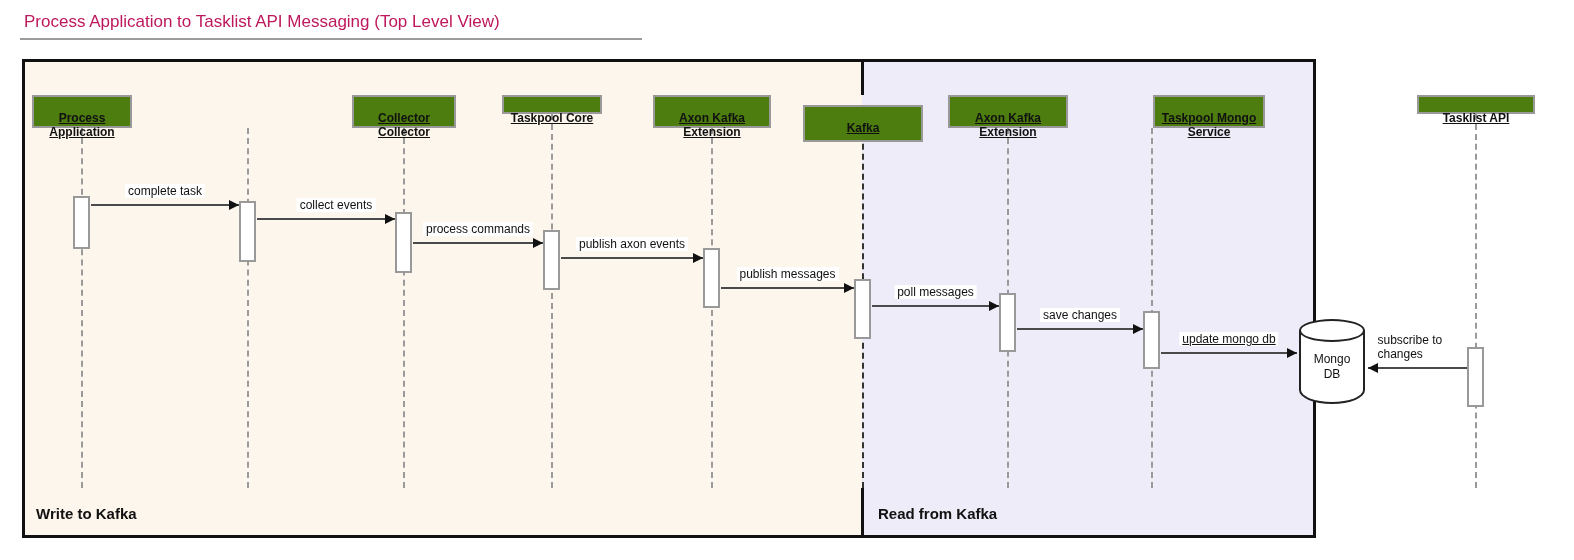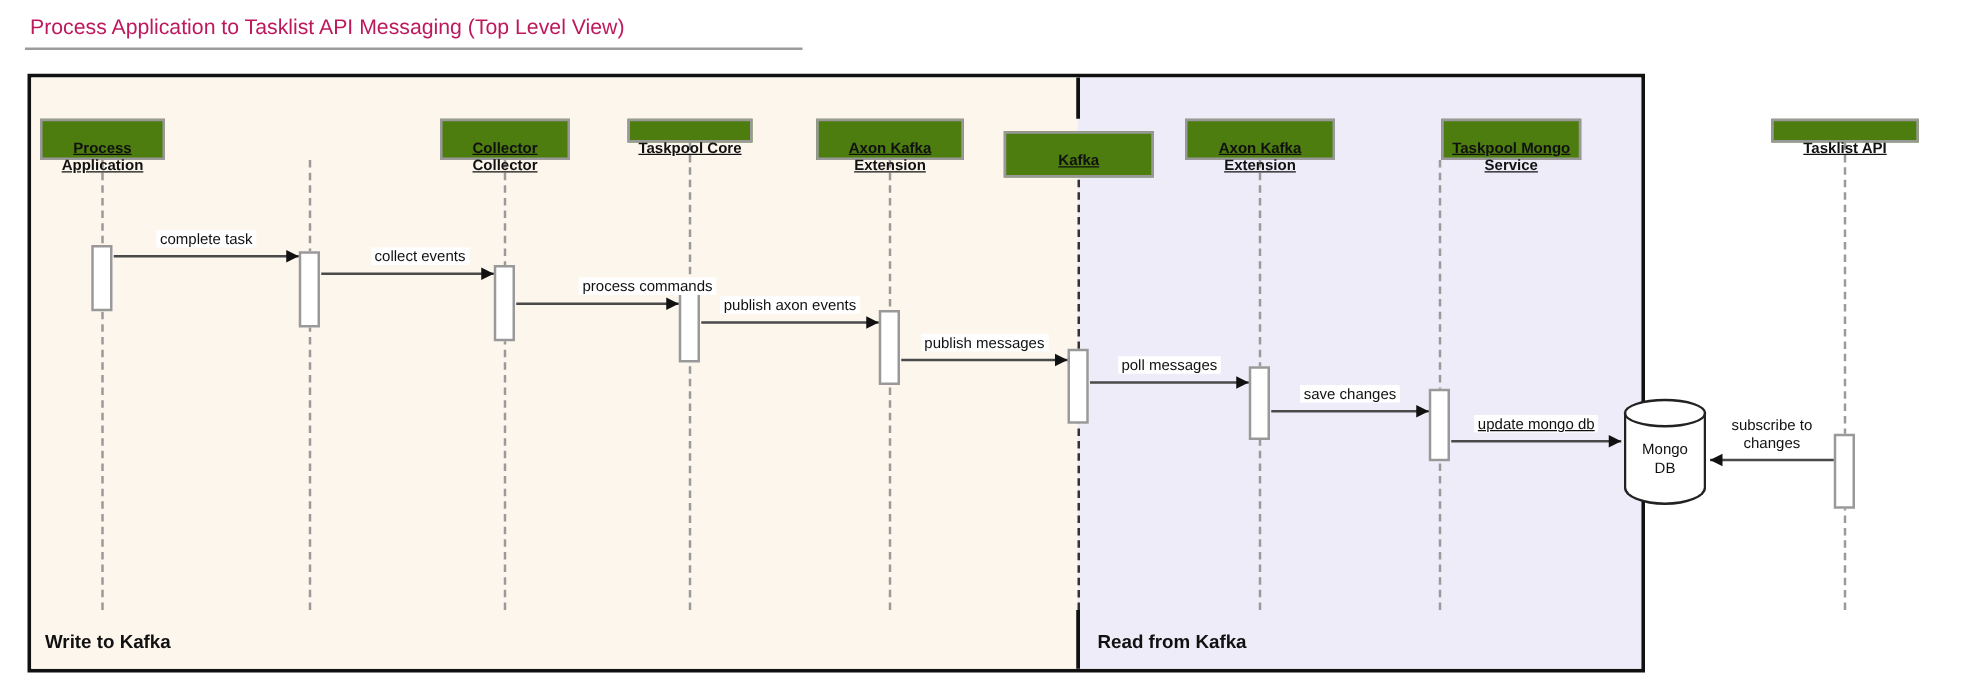--- a/index.html
+++ b/index.html
@@ -38,21 +38,21 @@
   }
   .activation{
     position:absolute;background:#fff;border:2px solid #999;box-sizing:border-box;z-index:3;
   }
   .lifeline{position:absolute;width:0;z-index:2;}
   .msg-line{position:absolute;height:0;border-top:2px solid #4a4a4a;z-index:4;}
   .msg-head{position:absolute;width:0;height:0;z-index:4;}
   .mlabel{
     position:absolute;transform:translate(-50%,-100%);background:#ffffff;
     font-size:12px;line-height:14px;padding:0 3px;white-space:nowrap;
-    text-align:center;z-index:4;
+    z-index:4;
   }
   .divider-seg{position:absolute;width:3px;background:#111;z-index:2;}
   .mongo{position:absolute;left:1299px;top:319px;width:66px;height:85px;z-index:4;}
   .mongo-body{
     position:absolute;left:0;top:11px;width:66px;height:74px;background:#fff;
     border:2px solid #222;border-top:none;
     border-radius:0 0 33px 33px / 0 0 14px 14px;box-sizing:border-box;
   }
   .mongo-top{
     position:absolute;left:0;top:0;width:66px;height:23px;background:#fff;
@@ -127,21 +127,21 @@
       <div class="pline">Tasklist API</div>
     </div>
     <div class="msg-line" style="position: absolute; left: 91px; top: 204px; width: 148px;"></div>
     <div class="msg-head" style="position: absolute; top: 200px; border-top: 5px solid transparent; border-bottom: 5px solid transparent; left: 229px; border-left: 10px solid rgb(17, 17, 17);"></div>
     <div class="mlabel" style="position: absolute; left: 165px; top: 198px;">complete task</div>
     <div class="msg-line" style="position: absolute; left: 257px; top: 218px; width: 138px;"></div>
     <div class="msg-head" style="position: absolute; top: 214px; border-top: 5px solid transparent; border-bottom: 5px solid transparent; left: 385px; border-left: 10px solid rgb(17, 17, 17);"></div>
     <div class="mlabel" style="position: absolute; left: 336px; top: 212px;">collect events</div>
     <div class="msg-line" style="position: absolute; left: 413px; top: 242px; width: 130px;"></div>
     <div class="msg-head" style="position: absolute; top: 238px; border-top: 5px solid transparent; border-bottom: 5px solid transparent; left: 533px; border-left: 10px solid rgb(17, 17, 17);"></div>
-    <div class="mlabel" style="position: absolute; left: 478px; top: 236px; margin-left: 40px;">process commands</div>
+    <div class="mlabel" style="position: absolute; left: 478px; top: 236px;">process commands</div>
     <div class="msg-line" style="position: absolute; left: 561px; top: 257px; width: 142px;"></div>
     <div class="msg-head" style="position: absolute; top: 253px; border-top: 5px solid transparent; border-bottom: 5px solid transparent; left: 693px; border-left: 10px solid rgb(17, 17, 17);"></div>
     <div class="mlabel" style="position: absolute; left: 632px; top: 251px;">publish axon events</div>
     <div class="msg-line" style="position: absolute; left: 721px; top: 287px; width: 133px;"></div>
     <div class="msg-head" style="position: absolute; top: 283px; border-top: 5px solid transparent; border-bottom: 5px solid transparent; left: 844px; border-left: 10px solid rgb(17, 17, 17);"></div>
     <div class="mlabel" style="position: absolute; left: 787.5px; top: 281px;">publish messages</div>
     <div class="msg-line" style="position: absolute; left: 872px; top: 305px; width: 127px;"></div>
     <div class="msg-head" style="position: absolute; top: 301px; border-top: 5px solid transparent; border-bottom: 5px solid transparent; left: 989px; border-left: 10px solid rgb(17, 17, 17);"></div>
     <div class="mlabel" style="position: absolute; left: 935.5px; top: 299px;">poll messages</div>
     <div class="msg-line" style="position: absolute; left: 1017px; top: 328px; width: 126px;"></div>

